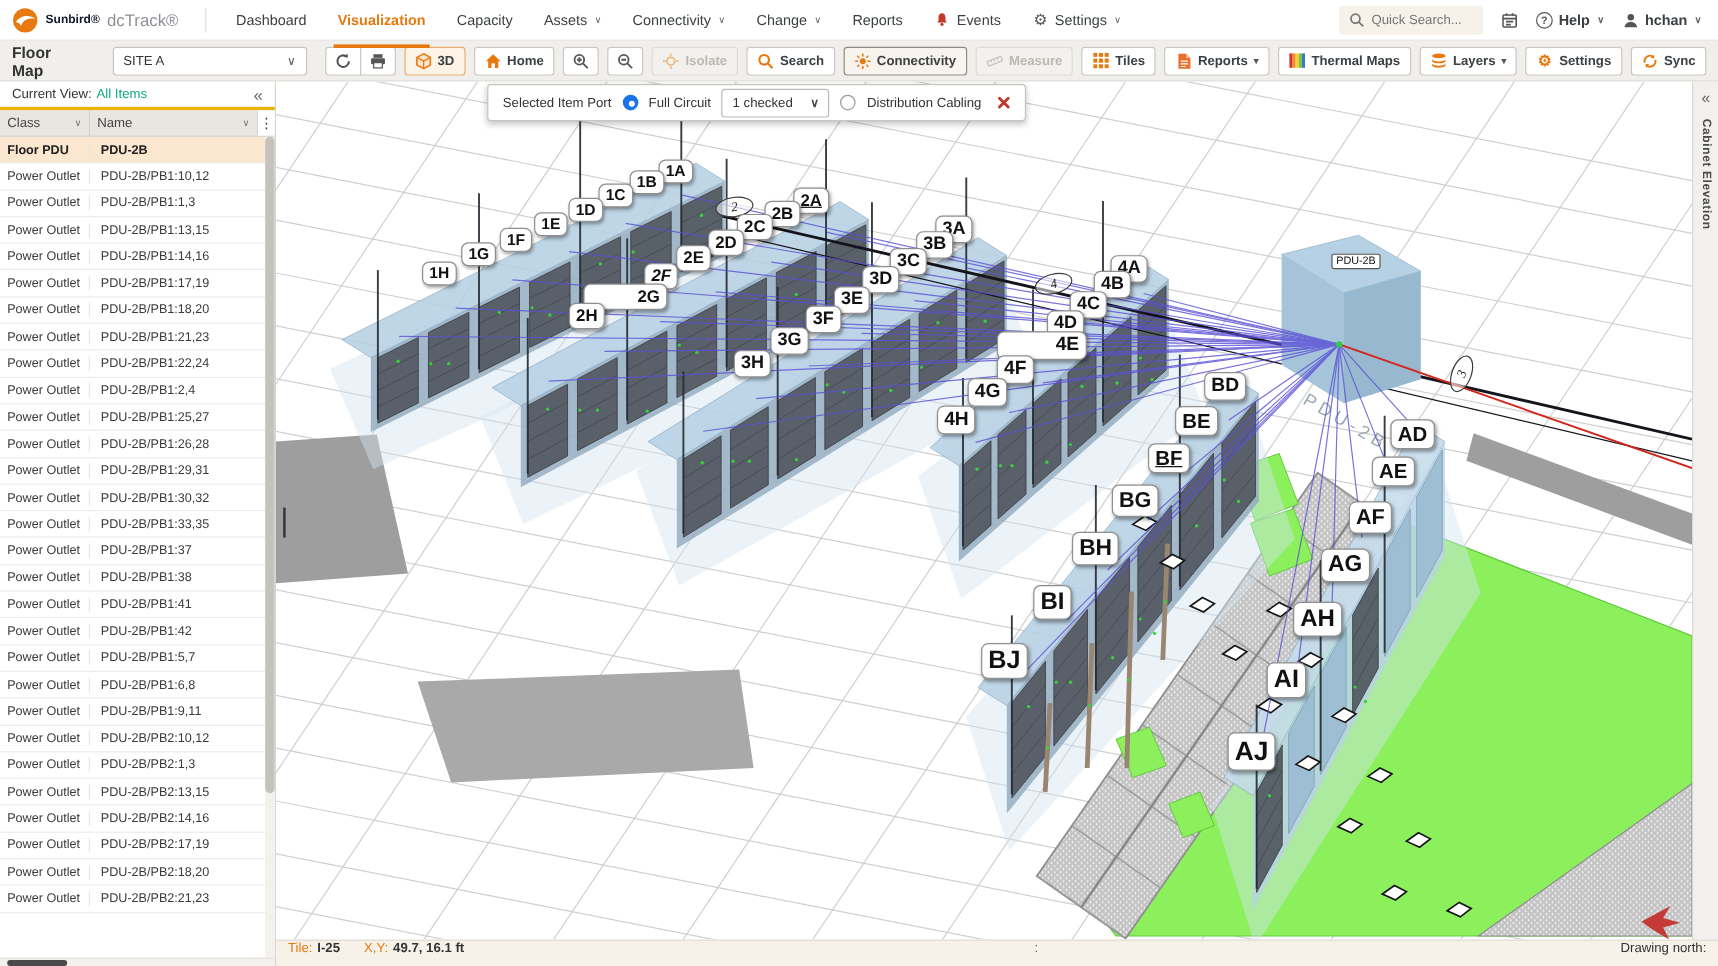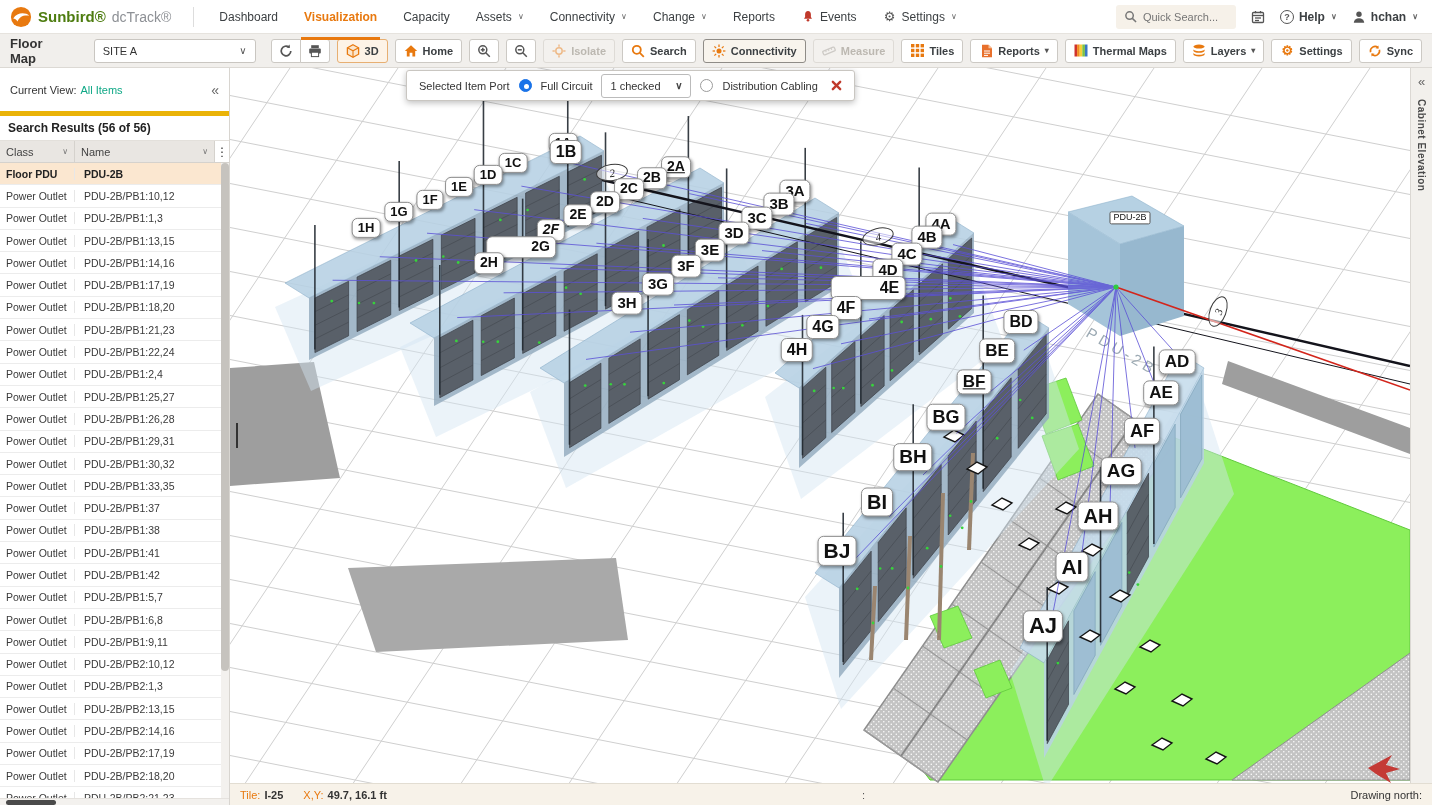--- a/index.html
+++ b/index.html
@@ -4,21 +4,21 @@
 <style>
 *{margin:0;padding:0;box-sizing:border-box}
 html,body{width:1432px;height:805px;overflow:hidden;background:#fff;
   font-family:"Liberation Sans",sans-serif;color:#333;position:relative}
 
 
 .topnav{height:34px;display:flex;align-items:center;background:#fff;
   border-bottom:1px solid #e6e3de;padding-left:10px}
 .logo{display:flex;align-items:center;gap:6px;margin-right:10px}
 .logo svg{display:block}
-.brand-sunbird{font-weight:bold;font-size:15px;color:#4d7c0f}
+.brand-sunbird{font-weight:bold;font-size:10px;color:#0f172a}
 .brand-dctrack{font-size:14px;color:#8d9095}
 .nav-sep{width:1px;height:20px;background:#ddd;margin:0 12px}
 #nav-items{display:flex;height:46px}
 .nav-item{position:relative;display:flex;align-items:center;gap:5px;
   padding:0 13px;font-size:12px;color:#3c4043;cursor:pointer;white-space:nowrap}
 .nav-item.active{color:#e8790f;font-weight:bold}
 .nav-item.active::after{content:"";position:absolute;left:10px;right:10px;bottom:0;
   height:3px;background:#e8790f}
 .caret{font-size:8px;color:#666;margin-left:1px}
 .top-right{margin-left:auto;display:flex;align-items:center;gap:15px;padding-right:14px}
@@ -51,22 +51,22 @@
 .btn-group .tbtn:last-child{border-radius:0 3px 3px 0}
 .ico{display:inline-flex;width:14px;height:14px;align-items:center;justify-content:center}
 .ico svg{display:block}
 .gear-glyph{font-size:13px;line-height:1}
 .tcaret{font-size:8px;color:#555}
 
 
 .main{display:flex;height:737px}
 .sidebar{width:230px;background:#fff;border-right:1px solid #d8d5d0;
   display:flex;flex-direction:column}
-.cv-bar{height:48px;display:flex;align-items:center;padding:0 10px;gap:4px;
-  border-bottom:5px solid #eab308;font-size:11px;color:#333}
+.cv-bar{height:24px;display:flex;align-items:center;padding:0 10px;gap:4px;
+  border-bottom:3px solid #eab308;font-size:11px;color:#333}
 .cv-value{color:#0fa886}
 .cv-collapse{margin-left:auto;color:#666;font-size:14px;cursor:pointer}
 .sr-title{font-size:12px;font-weight:bold;color:#222;padding:5px 8px;
   border-bottom:1px solid #e3e0db}
 .thead{display:flex;height:22px;background:#e9e6e2;border-bottom:1px solid #d5d2cd;
   font-size:11px;color:#444;align-items:stretch}
 .th{display:flex;align-items:center;justify-content:space-between;padding:0 6px;cursor:pointer}
 .th-class{width:75px;border-right:1px solid #d5d2cd}
 .th-name{flex:1}
 .chev{color:#777;font-size:8px}
@@ -87,21 +87,21 @@
 .canvas-row{display:flex;height:715px}
 #canvas{position:relative;flex:1;background:#fff;overflow:hidden}
 #scene-svg{position:absolute;left:0;top:0;z-index:1}
 .edge-strip{width:22px;background:#f2f0ec;border-left:1px solid #dbd8d3;
   display:flex;flex-direction:column;align-items:center;padding-top:6px;gap:10px}
 .strip-collapse{color:#666;font-size:13px;cursor:pointer}
 .strip-title{writing-mode:vertical-rl;font-size:10px;font-weight:bold;color:#4a4a4a;letter-spacing:.5px}
 
 
 .statusbar{height:22px;background:#f7f2e9;border-top:1px solid #e2ddd2;
-  display:flex;align-items:center;font-size:11px;padding:0 10px;position:relative}
+  display:flex;align-items:flex-start;font-size:11px;padding:0 10px;position:relative}
 .sb-label{color:#e8790f;margin-right:4px}
 .sb-val{color:#333;font-weight:bold;margin-right:20px}
 .sb-sep{position:absolute;left:632px;color:#555}
 .sb-north{margin-left:auto;color:#333}
 
 
 .popup{position:absolute;left:176px;top:2px;height:31px;background:#fff;
   border:1px solid #c9c6c1;border-radius:3px;box-shadow:0 2px 6px rgba(0,0,0,.25);
   display:flex;align-items:center;gap:9px;padding:0 12px;font-size:11px;color:#333;z-index:30}
 .radio{width:13px;height:13px;border-radius:50%;border:1.5px solid #9b9b9b;background:#fff;
@@ -407,21 +407,20 @@
     </div>
 </div>
 
 <div class="main">
   <aside class="sidebar">
     <div class="cv-bar">
       <span>Current View:</span>
       <span class="cv-value">All Items</span>
       <span class="cv-collapse">«</span>
     </div>
-    <div class="sr-title">Search Results (56 of 56)</div>
     <div class="thead">
       <div class="th th-class">
         <span>Class</span>
         <span class="chev">∨</span>
       </div>
       <div class="th th-name">
         <span>Name</span>
         <span class="chev">∨</span>
       </div>
       <div class="kebab">⋮</div>
@@ -967,21 +966,21 @@
           <span>Distribution Cabling</span>
           <span class="close-x">
             <svg width="11" height="11" viewBox="0 0 12 12" stroke="#c0392b" stroke-width="2.6" stroke-linecap="round">
             <line x1="2" y1="2" x2="10" y2="10"></line>
                 <line x1="10" y1="2" x2="2" y2="10"></line>
               </svg>
             </span>
         </div>
         <div id="scene-labels">
             <div class="rlabel" style="left: 333px; top: 75px; font-size: 13px;">1A</div>
-            <div class="rlabel" style="left: 309px; top: 84px; font-size: 16px; margin-left: 27px;">1B</div>
+            <div class="rlabel" style="left: 309px; top: 84px; font-size: 13px;">1B</div>
             <div class="rlabel" style="left: 283px; top: 95px; font-size: 13px;">1C</div>
             <div class="rlabel" style="left: 258px; top: 107px; font-size: 13px;">1D</div>
             <div class="rlabel" style="left: 229px; top: 119px; font-size: 13px;">1E</div>
             <div class="rlabel" style="left: 200px; top: 132px; font-size: 13px;">1F</div>
             <div class="rlabel" style="left: 169px; top: 144px; font-size: 13px;">1G</div>
             <div class="rlabel" style="left: 136px; top: 160px; font-size: 13px;">1H</div>
             <div class="rlabel" style="left: 446px; top: 99px; font-size: 14px; text-decoration: underline;">2A</div>
             <div class="rlabel" style="left: 422px; top: 110px; font-size: 14px;">2B</div>
             <div class="rlabel" style="left: 399px; top: 121px; font-size: 14px;">2C</div>
             <div class="rlabel" style="left: 375px; top: 134px; font-size: 14px;">2D</div>

